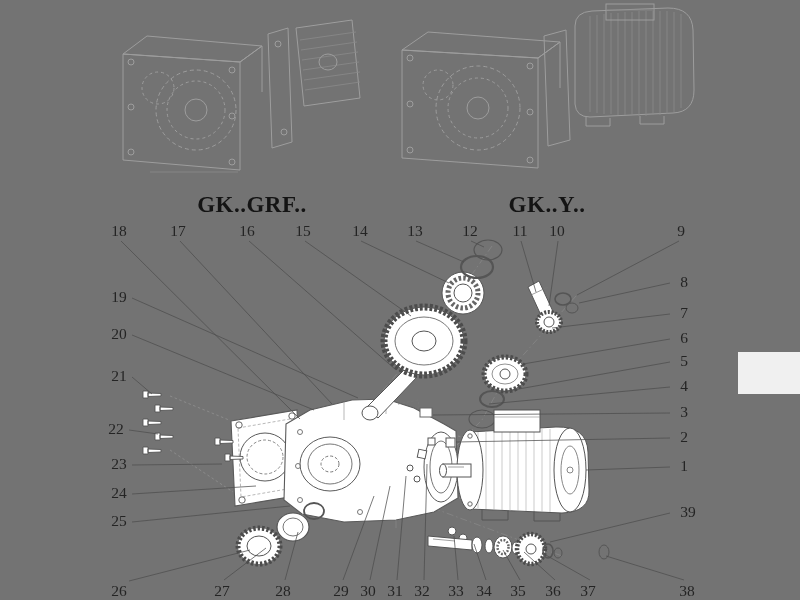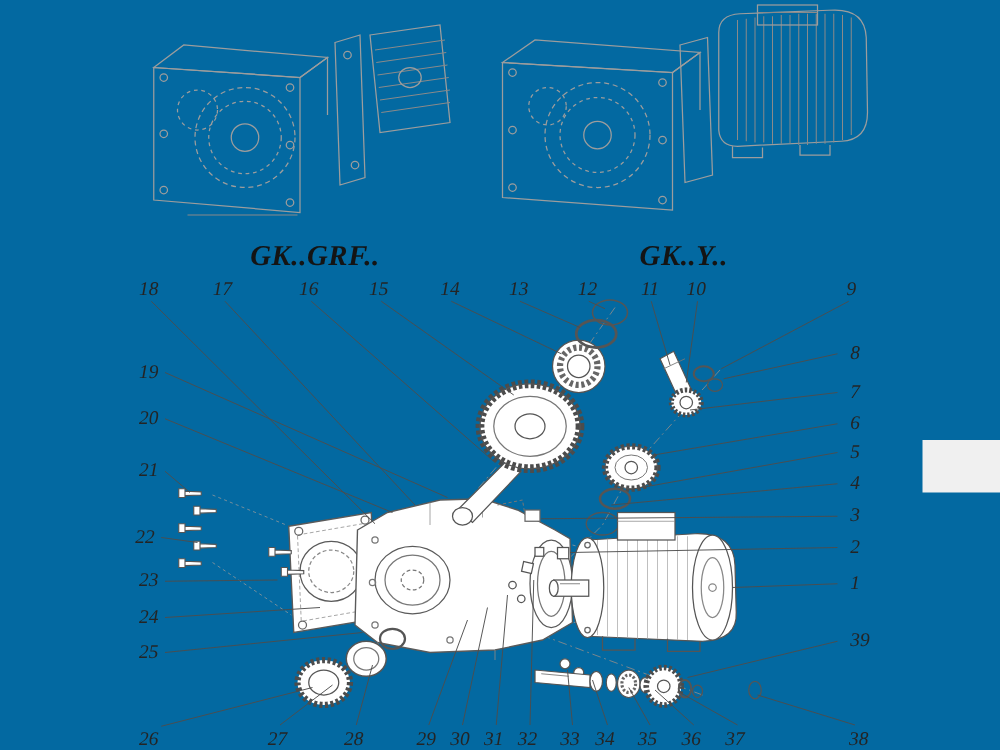--- a/index.html
+++ b/index.html
@@ -1,17 +1,17 @@
 <!DOCTYPE html>
 <html><head>
 <meta charset="utf-8">
 <style>
   html,body{margin:0;padding:0;background:#ffffff;}
-  .stage{position:relative;width:800px;height:600px;background:#0369a1;overflow:hidden;
-         font-family:"Liberation Serif",serif;font-style:italic;}
+  .stage{position:relative;width:800px;height:600px;background:#737373;overflow:hidden;
+         font-family:"Liberation Serif",serif;}
   .stage svg{position:absolute;left:0;top:0;}
   .caption{font-family:"Liberation Serif",serif;font-size:23px;font-weight:bold;fill:#141414;letter-spacing:0.5px;}
   .co{font-family:"Liberation Serif",serif;font-size:15.5px;fill:#242424;}
   .ld{stroke:#4d4d4d;stroke-width:0.75;fill:none;}
   .thin{stroke:#9d9d9d;fill:none;stroke-width:1;}
   .thin2{stroke:#8a8a8a;fill:none;stroke-width:0.8;}
   .axis{stroke:#8a8a8a;stroke-width:0.7;fill:none;stroke-dasharray:7 3 1.5 3;}
   .dash{stroke:#9a9a9a;stroke-width:0.6;fill:none;stroke-dasharray:2.5 2.5;}
 </style>
 </head>

